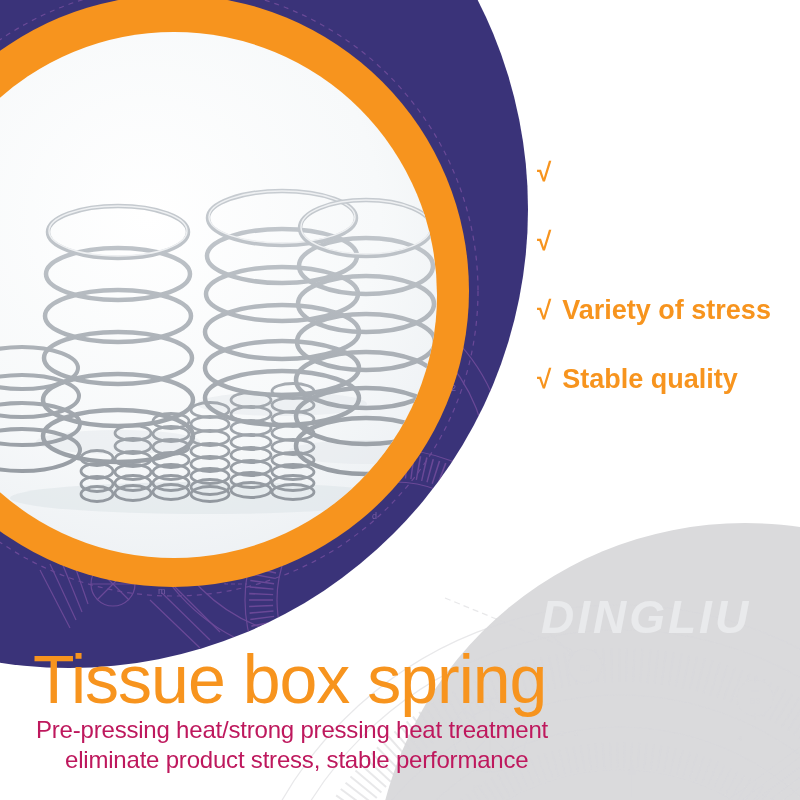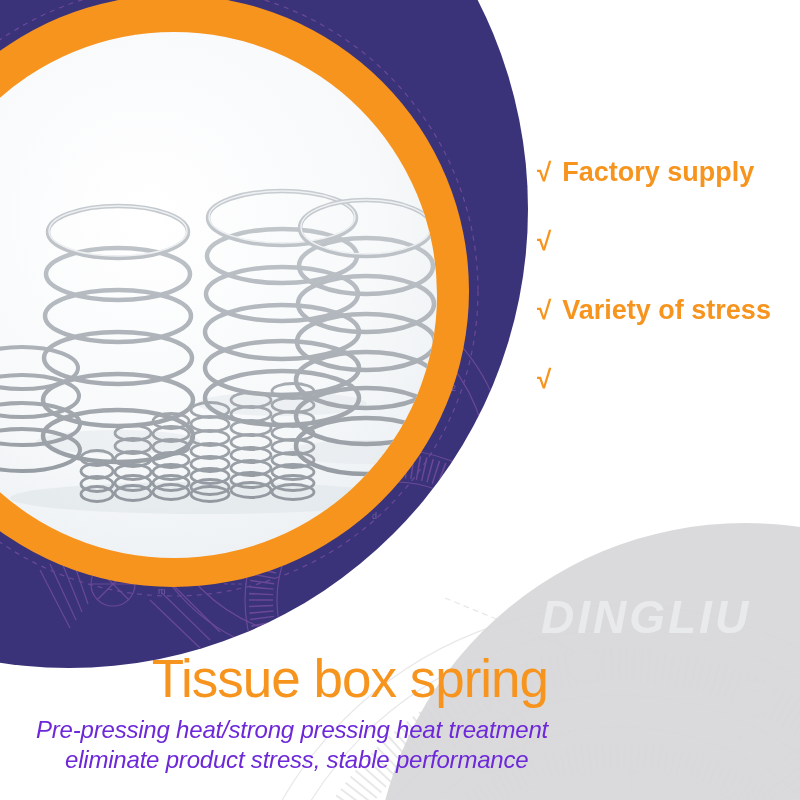--- a/index.html
+++ b/index.html
@@ -21,26 +21,26 @@
   .features li{
     display:flex;align-items:baseline;gap:11px;margin-bottom:37px;
     color:#F7941E;font-size:27px;font-weight:700;line-height:32px;white-space:nowrap;
   }
   .features li:last-child{margin-bottom:0;}
   .features .check{font-size:26px;font-weight:700;}
 
   
   .caption{position:absolute;left:33px;top:650px;}
   .caption h1{
-    margin:0;font-size:53px;line-height:58px;font-weight:400;
-    color:#F7941E;letter-spacing:-1px;white-space:nowrap;text-align:right;
+    margin:0;font-size:68px;line-height:58px;font-weight:400;
+    color:#F7941E;letter-spacing:-1px;white-space:nowrap;
   }
   .caption p{
     margin:7px 0 0 3px;font-size:24px;line-height:30px;font-weight:400;
-    color:#6d28d9;letter-spacing:-0.2px;white-space:nowrap;font-style:italic;
+    color:#be185d;letter-spacing:-0.2px;white-space:nowrap;
   }
   .caption p + p{margin-top:0;margin-left:32px;}
 </style>
 </head>
 <body>
 
 <div class="canvas">
 
   <svg class="layer" viewBox="0 0 800 800" xmlns="http://www.w3.org/2000/svg">
     <defs>
@@ -260,31 +260,31 @@
         <ellipse cx="293" cy="472" rx="21" ry="7.5"></ellipse>
           <ellipse cx="293" cy="483" rx="21" ry="7.5"></ellipse>
         <ellipse cx="293" cy="492" rx="21" ry="7.5"></ellipse>
       </g>
     </g>
   </svg>
 
   <ul class="features">
     <li>
       <span class="check">√</span>
-      <span>Factory supply</span>
     </li>
     <li>
       <span class="check">√</span>
     </li>
     <li>
       <span class="check">√</span>
       <span>Variety of stress</span>
     </li>
     <li>
       <span class="check">√</span>
+      <span>Stable quality</span>
     </li>
   </ul>
 
   <div class="caption">
     <h1>Tissue box spring</h1>
     <p>Pre-pressing heat/strong pressing heat treatment</p>
     <p>eliminate product stress, stable performance</p>
   </div>
 
 </div>

